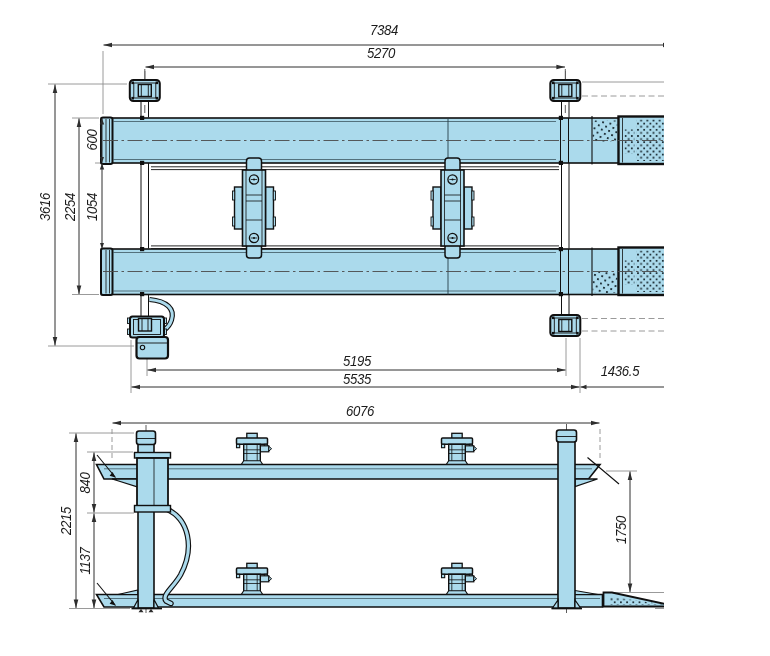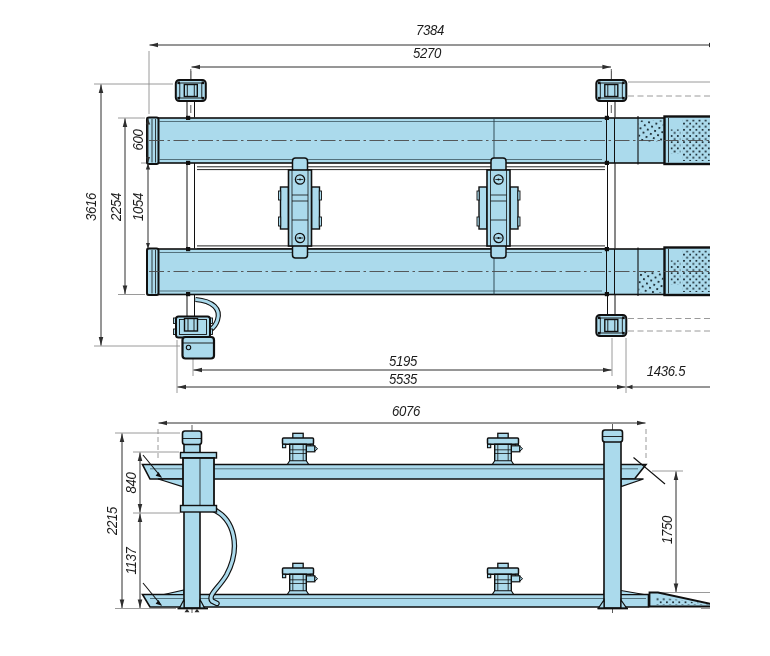--- a/index.html
+++ b/index.html
@@ -1,17 +1,17 @@
 <!DOCTYPE html>
 <html><head>
 <meta charset="utf-8">
 <style>
   html,body{margin:0;padding:0;background:#ffffff;}
   #canvas{position:relative;width:664px;height:656px;background:#ffffff;overflow:hidden;
-          font-family:"Liberation Sans",sans-serif;margin-left:46px;}
+          font-family:"Liberation Sans",sans-serif;}
   #drawing{position:absolute;left:0;top:0;}
   .dim{position:absolute;font:italic 14px "Liberation Sans",sans-serif;color:#1b1b1b;
        white-space:nowrap;letter-spacing:-0.3px;transform:translate(-50%,-50%) scaleX(.94);}
   .dim.v{transform:translate(-50%,-50%) rotate(-90deg) scaleX(.94);}
 </style>
 </head>
 <body>
 
 <div id="canvas">
 

